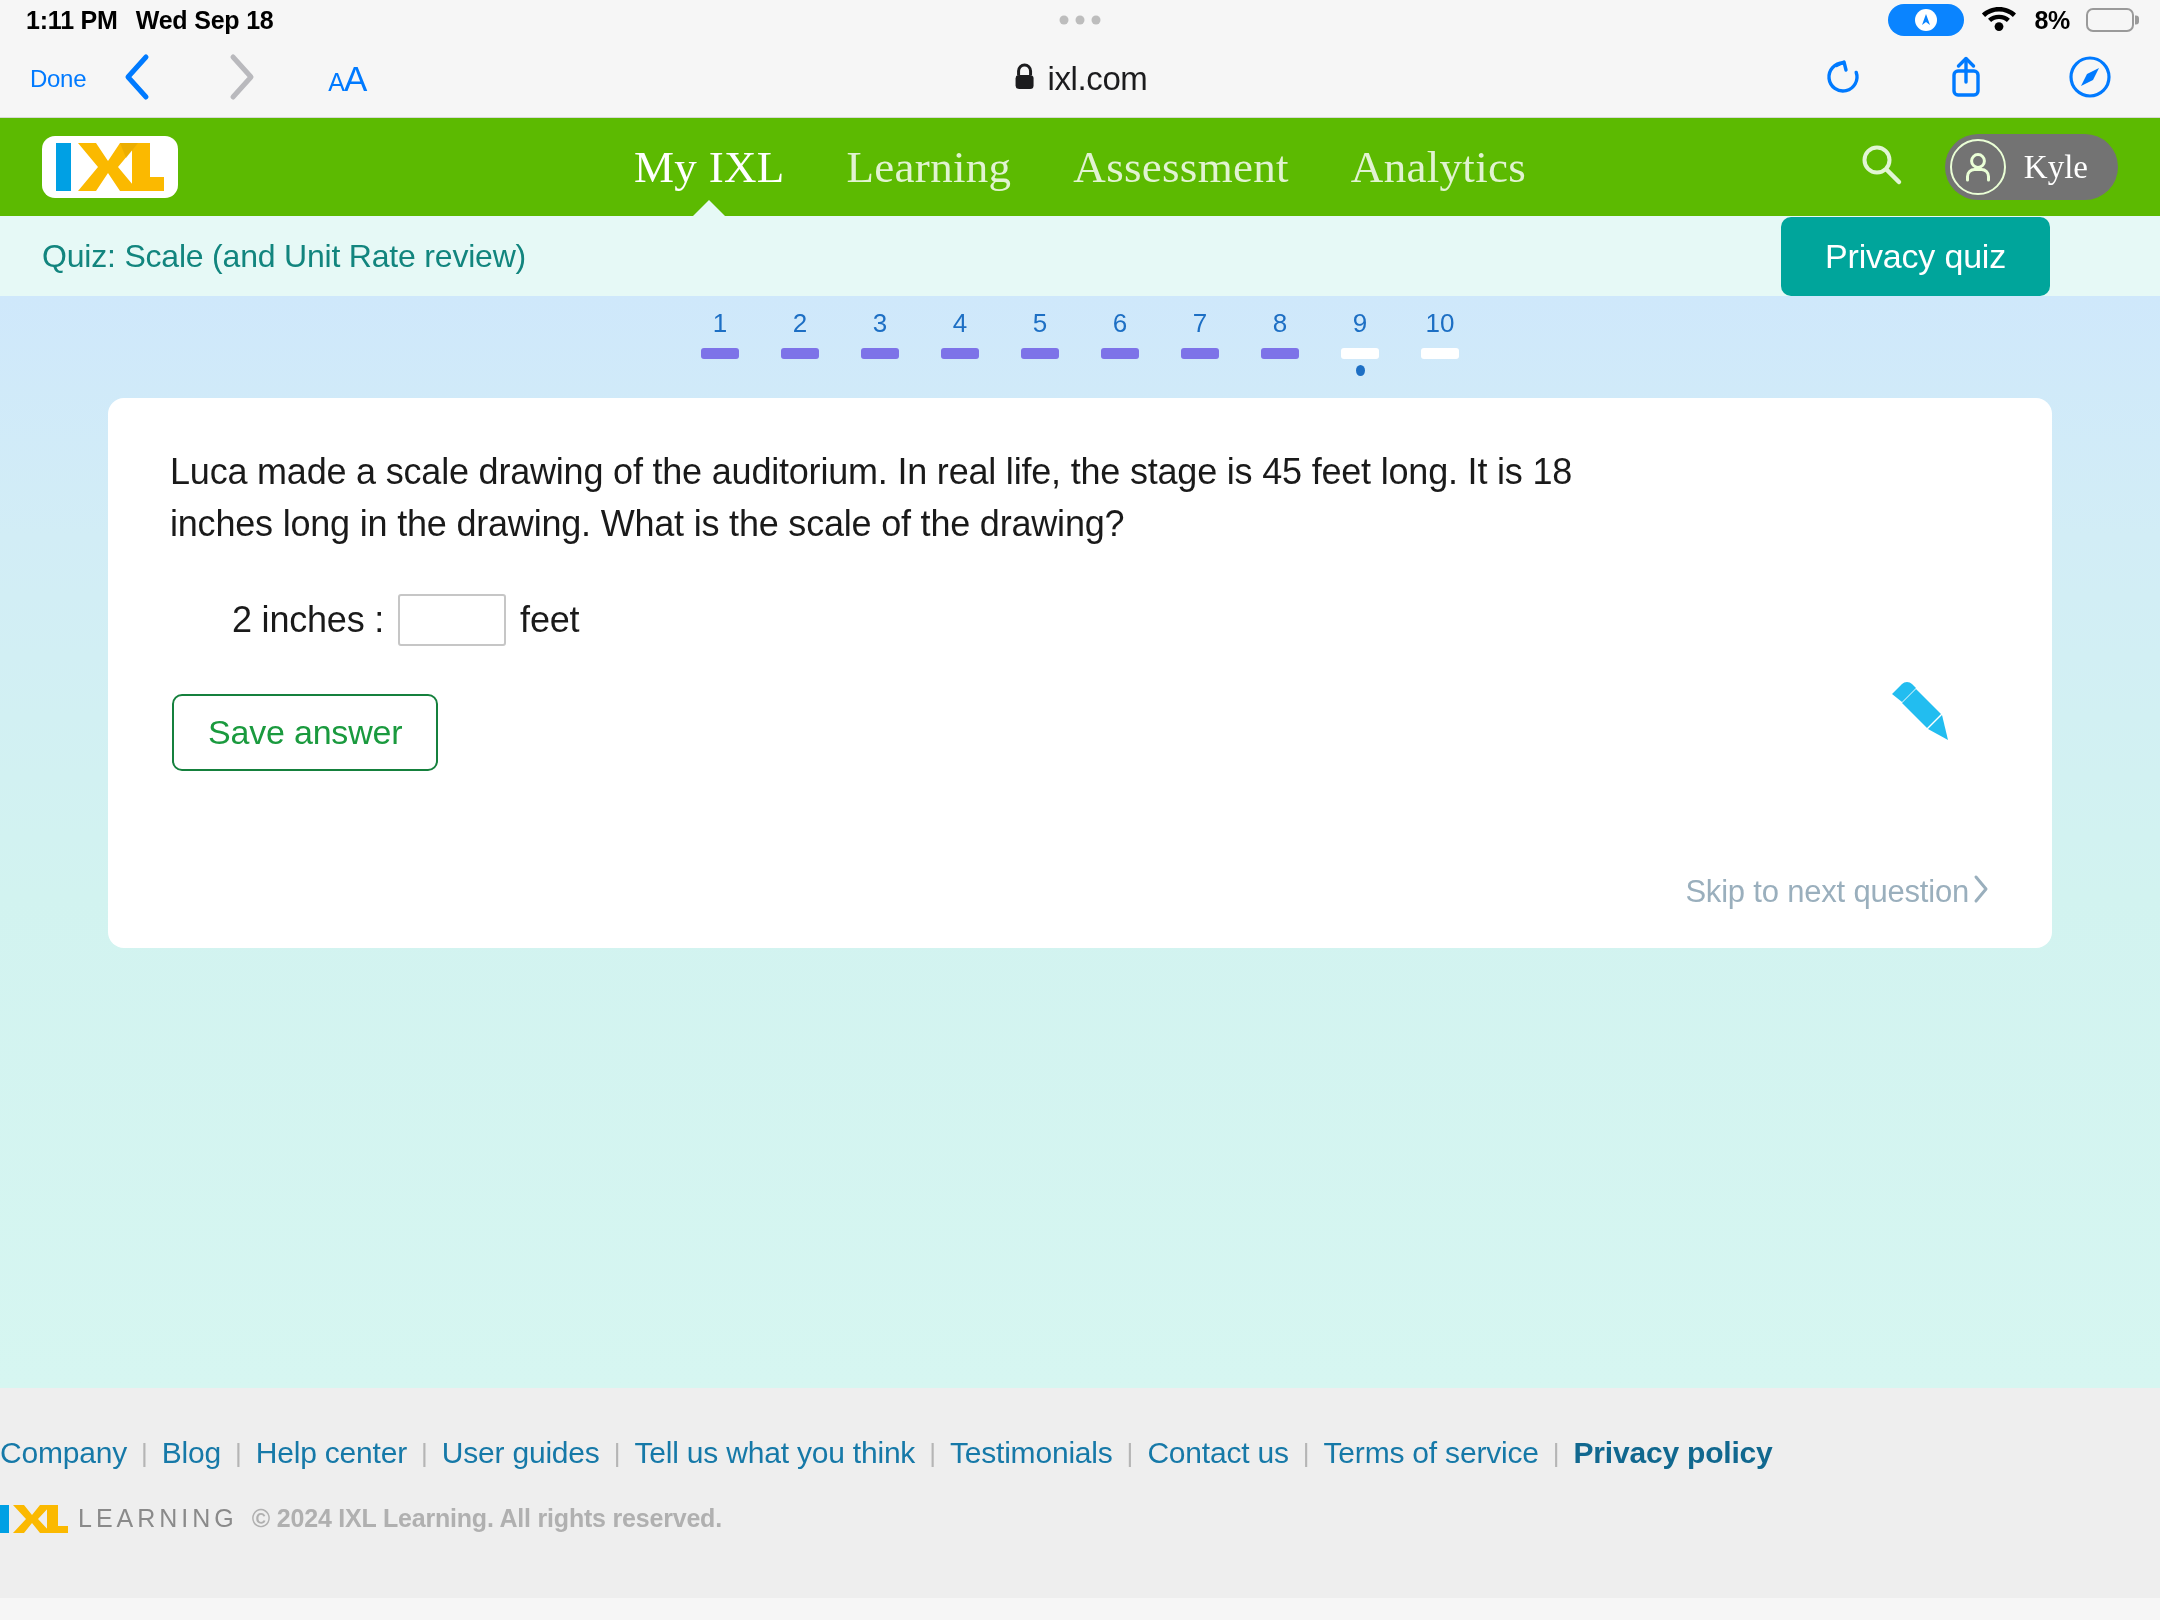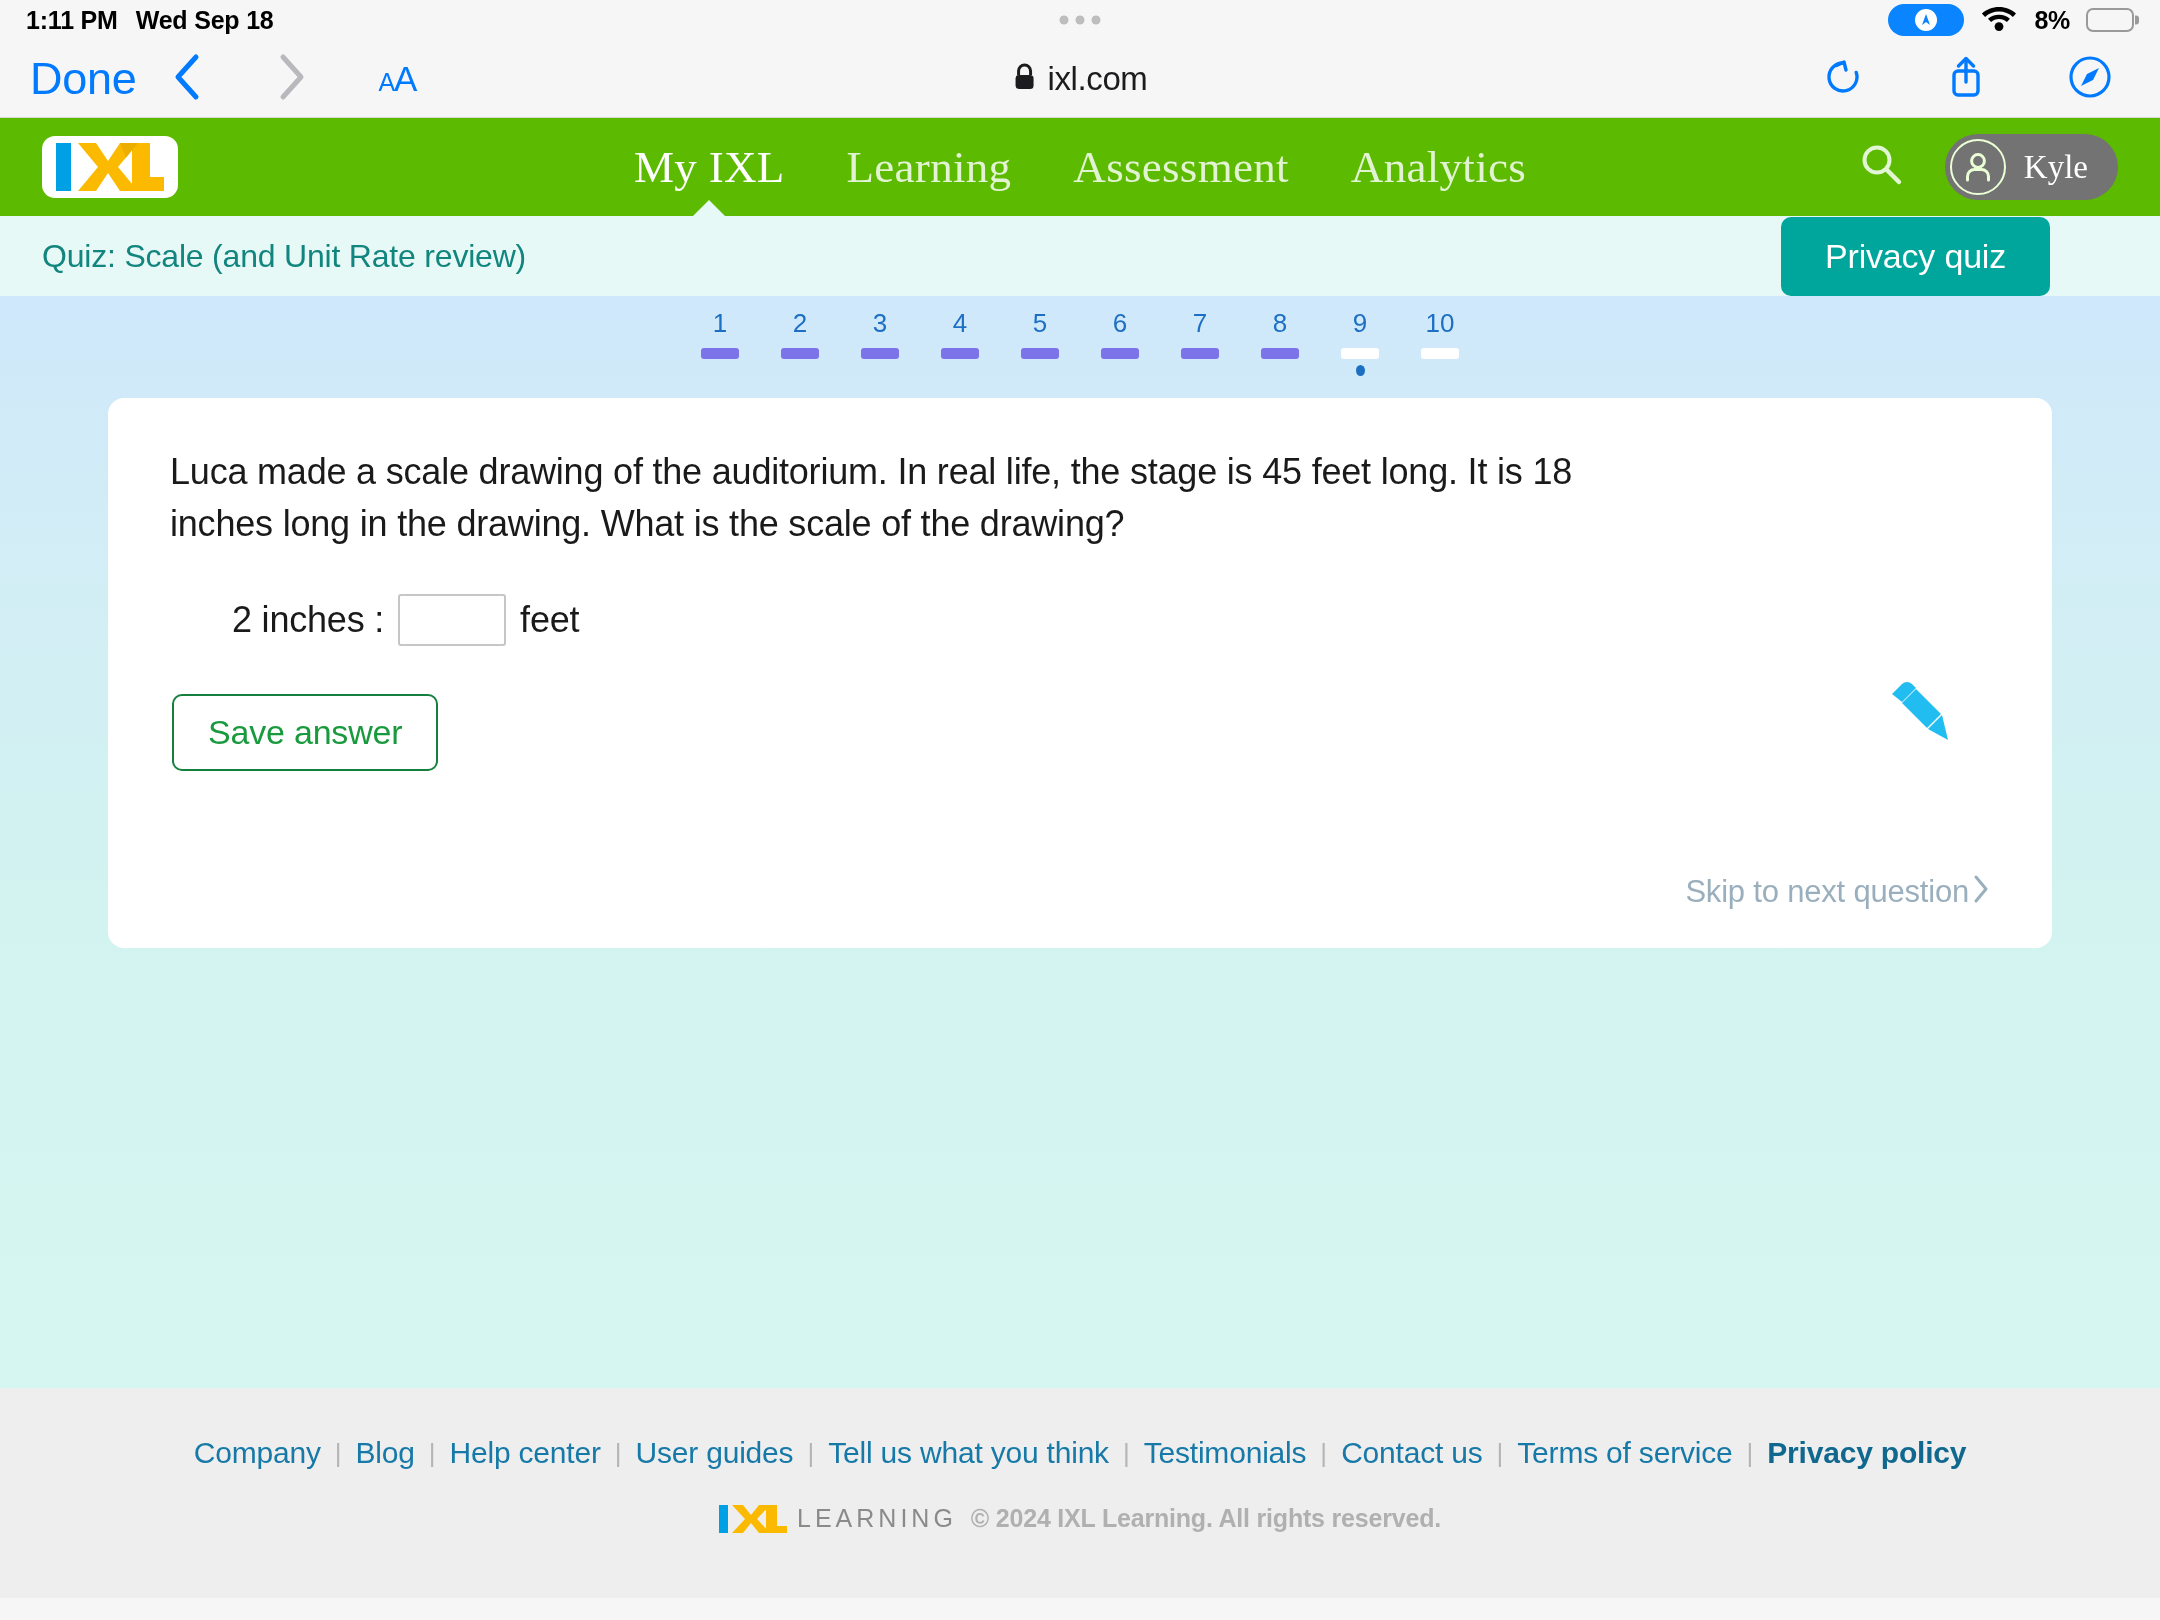--- a/index.html
+++ b/index.html
@@ -49,21 +49,21 @@
 
   
   .toolbar {
     height: 78px; width: 100%;
     background: #f6f6f6;
     display: flex; align-items: center;
     padding: 0 30px;
     position: relative;
     border-bottom: 1px solid #d8d8d8;
   }
-  .tb-done { font-size: 45px; color: #007aff; letter-spacing: -0.3px; }
+  .tb-done { font-size: 24px; color: #007aff; letter-spacing: -0.3px; }
   .tb-chev { margin-left: 30px; }
   .tb-chev.back  { margin-left: 36px; }
   .tb-chev.fwd   { margin-left: 74px; }
   .tb-aa { margin-left: 72px; color: #007aff; font-weight: 500; letter-spacing: -1px; }
   .tb-aa .small { font-size: 25px; }
   .tb-aa .big { font-size: 35px; }
   .tb-url {
     position: absolute; left: 50%; top: 50%; transform: translate(-50%,-50%);
     display: flex; align-items: center; gap: 11px;
   }
@@ -174,21 +174,21 @@
   .pencil { position:absolute; right: 92px; top: 272px; cursor:pointer; }
   .skiplink {
     position:absolute; right: 62px; bottom: 36px;
     font-size: 31px; color:#9aafbd; display:flex; gap:3px;
     cursor:pointer; letter-spacing:-0.2px;margin-top:40px;
   }
 
   
   .footer {
     width:100%; height: 210px; background:#eeeeee;
-    display:flex; flex-direction:column; align-items:center; padding-top:48px;
+    display:flex; flex-direction:column; padding-top:48px;
   }
   .flinks { display:flex; align-items:center; gap:0; }
   .flink { font-size:30px; color:#1679a8; cursor:pointer; letter-spacing:-0.2px; }
   .flink.bold { font-weight:bold; color:#11688f; }
   .fsep { color:#b5b5b5; font-size:26px; padding:0 14px; }
   .fcopy { margin-top: 34px; display:flex; align-items:center; gap:0; }
   .fc-logo { display:flex; align-items:center; height:28px; }
   .fc-i { width:9px;height:28px;background:#00a0e4; }
   .fc-learning { font-size:25px; color:#8a8a8a; letter-spacing:4px; margin-left:10px; }
   .fc-text { font-size:25px; color:#b0b0b0; font-weight:bold; margin-left:14px; letter-spacing:-0.2px; }

